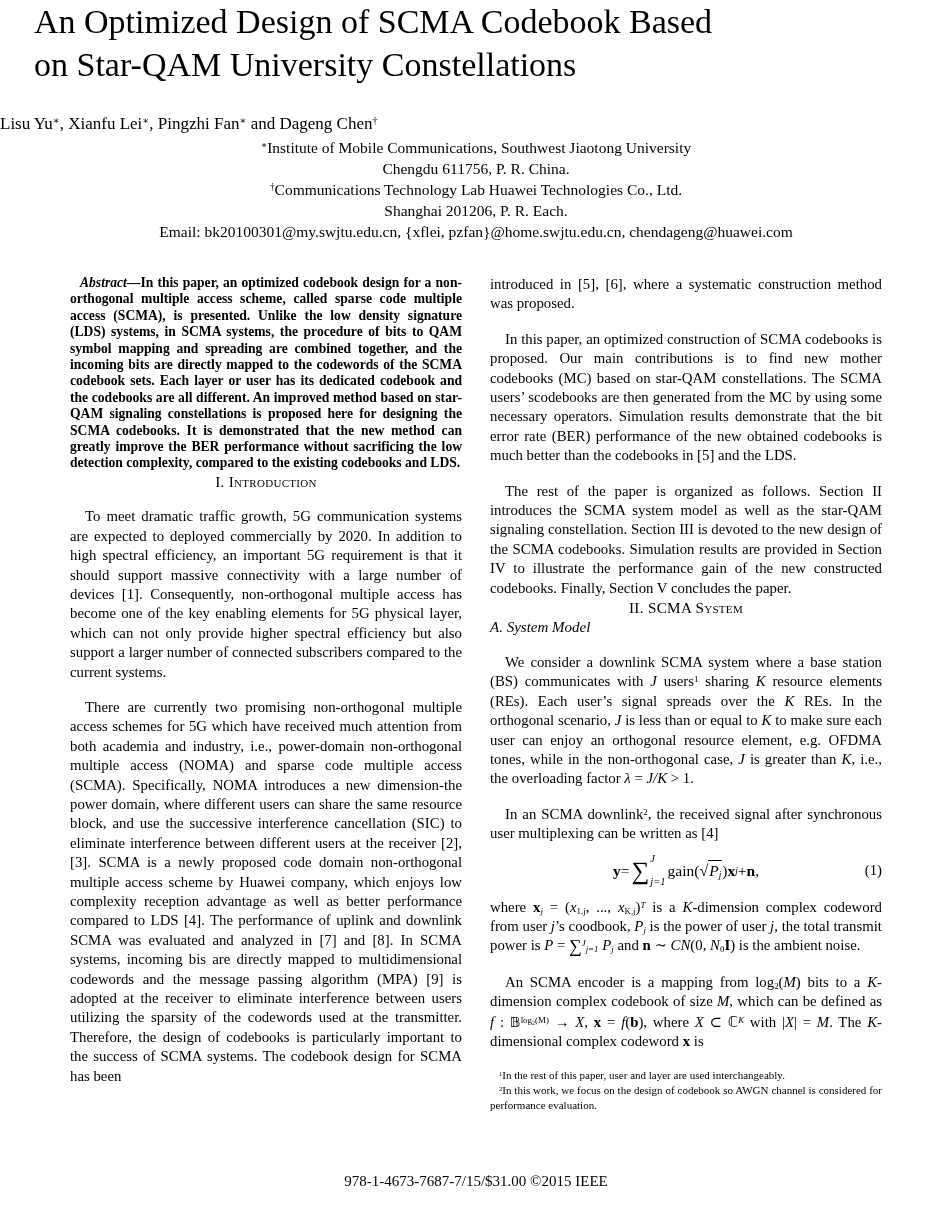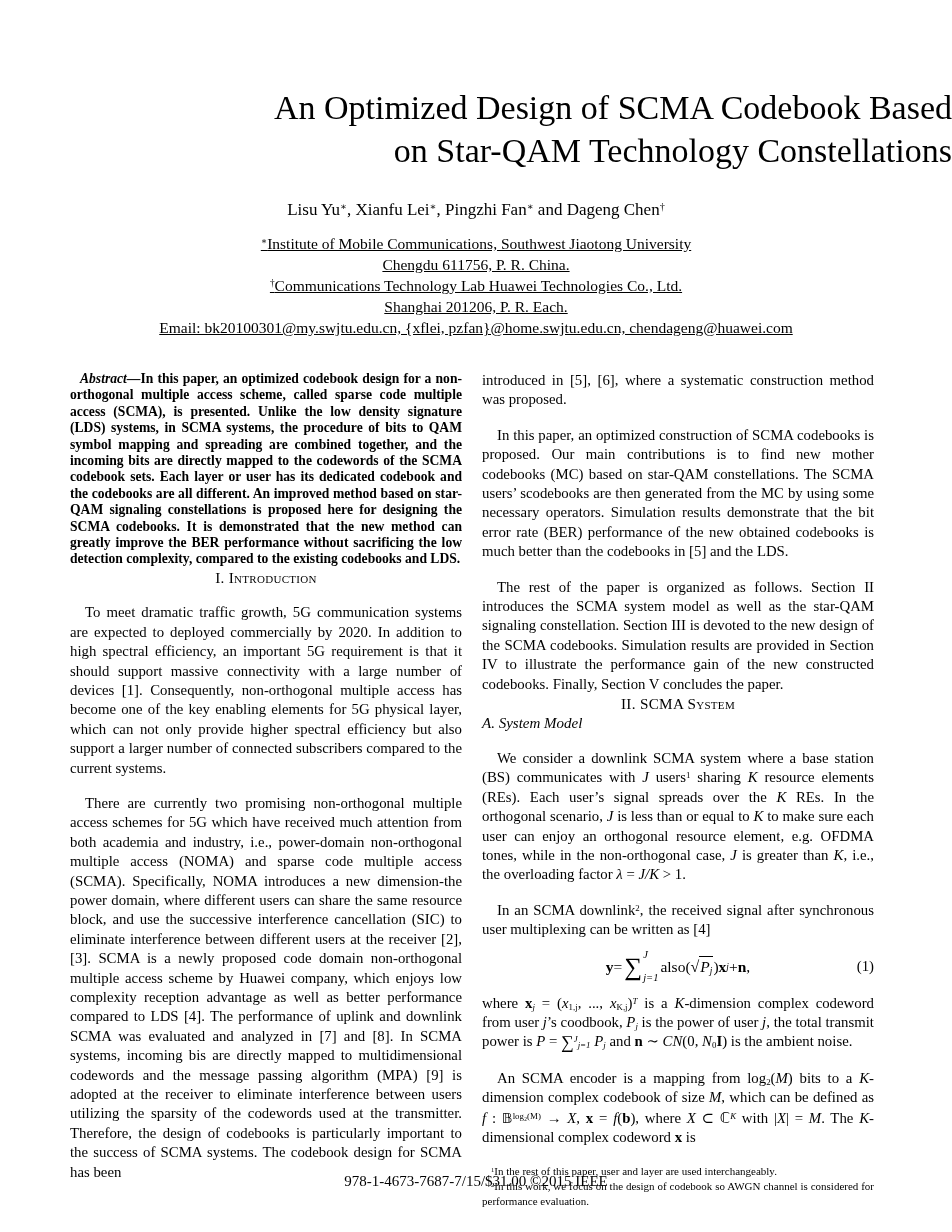--- a/index.html
+++ b/index.html
@@ -6,26 +6,26 @@
   .page{
     position:relative;
     width:952px;height:1232px;
     background:#ffffff;
     font-family:"Liberation Serif","DejaVu Serif",serif;
     color:#000;
     overflow:hidden;
     margin:0 auto;
   }
   
-  .title-block{margin-top:86px;text-align:right;}
+  .title-block{text-align:left;padding-left:34px;}
   .title-line{font-size:34px;line-height:43px;font-weight:normal;}
-  .authors-line{margin-top:27px;text-align:center;font-size:17px;line-height:22px;}
-  .affil-block{text-align:center;font-size:15.5px;line-height:21px;margin-top:12px;text-decoration:underline;}
+  .authors-line{margin-top:27px;text-align:left;font-size:17px;line-height:22px;}
+  .affil-block{text-align:center;font-size:15.5px;line-height:21px;margin-top:2px;}
   
-  .columns{display:flex;gap:20px;padding:0 70px;margin-top:33px;}
+  .columns{display:flex;gap:28px;padding:0 70px;margin-top:33px;}
   .col{width:392px;font-size:14.8px;line-height:19.4px;text-align:justify;}
   .col p{margin:0;}
   p.indent{text-indent:15px;margin-top:16px;}
   .abstract{font-weight:bold;font-size:13.6px;line-height:16.4px;text-indent:10px;}
   .section-heading{
     text-align:center;font-variant:small-caps;font-size:15.2px;
     letter-spacing:0.3px;margin:15px 0 10px 0;text-indent:0;
   }
   .subsection-heading{font-style:italic;font-size:15px;margin:9px 0 9px 0;text-indent:0;}
   
@@ -54,21 +54,21 @@
   
   .footer{position:absolute;left:0;bottom:42px;width:100%;text-align:center;font-size:15px;margin-top:20px;}
 </style>
 </head>
 <body>
 
 <div class="page">
 
   <div class="title-block">
     <div class="title-line">An Optimized Design of SCMA Codebook Based</div>
-    <div class="title-line">on Star-QAM Technology Constellations</div>
+    <div class="title-line">on Star-QAM University Constellations</div>
   </div>
 
   <div class="authors-line">Lisu Yu<span class="sup">∗</span>, Xianfu Lei<span class="sup">∗</span>, Pingzhi Fan<span class="sup">∗</span> and Dageng Chen<span class="sup">†</span></div>
 
   <div class="affil-block">
     <div><span class="sup">∗</span>Institute of Mobile Communications, Southwest Jiaotong University</div>
     <div>Chengdu 611756, P. R. China.</div>
     <div><span class="sup">†</span>Communications Technology Lab Huawei Technologies Co., Ltd.</div>
     <div>Shanghai 201206, P. R. Each.</div>
     <div>Email: bk20100301@my.swjtu.edu.cn, {xflei, pzfan}@home.swjtu.edu.cn, chendageng@huawei.com</div>
@@ -96,21 +96,21 @@
         <span class="eq-body">
           <span class="b">y</span>
             <span> = </span>
             <span class="eq-sum">
               <span class="eq-sigma">∑</span>
               <span class="eq-limits">
                 <span class="lim">J</span>
                 <span class="lim">j=1</span>
               </span>
             </span>
-            <span>also(</span>
+            <span>gain(</span>
             <span class="sqrt-sign">√</span>
             <span class="radicand"><span class="i">P</span><span class="sub i">j</span></span>
             <span>)</span>
             <span class="b">x</span>
             <span class="sub i">j</span>
             <span> + </span>
             <span class="b">n</span>
             <span>,</span>
         </span>
         <span class="eq-label">(1)</span>

